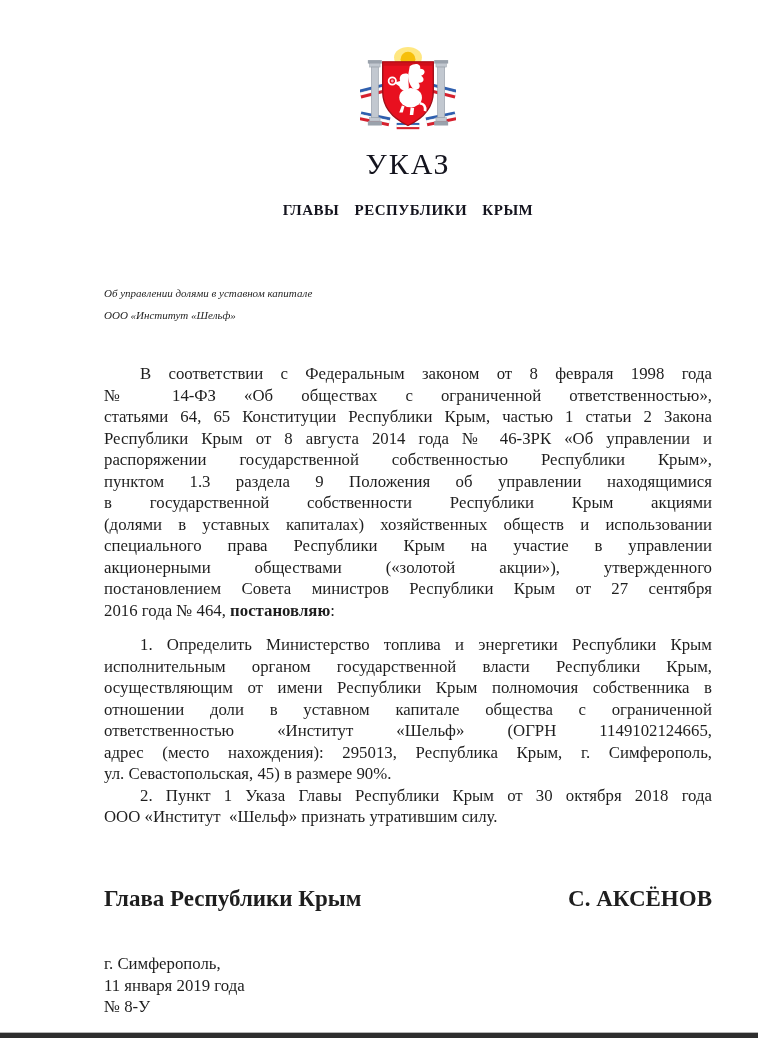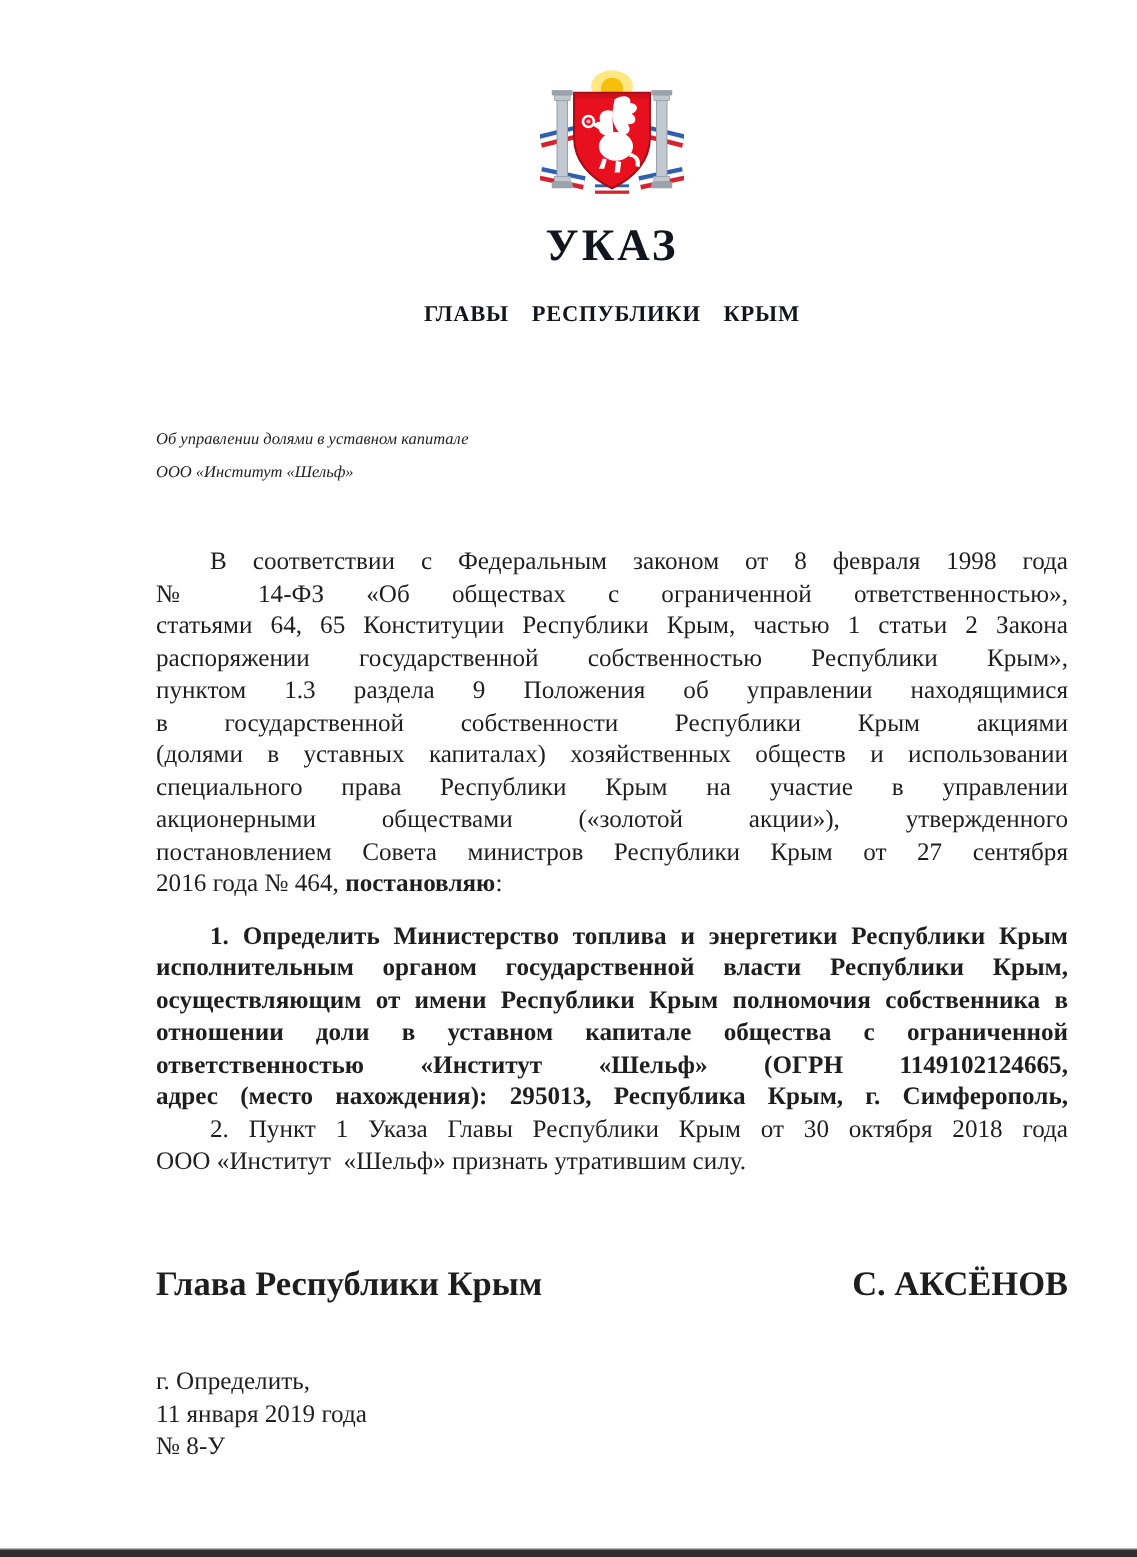--- a/index.html
+++ b/index.html
@@ -2,26 +2,26 @@
 <html><head>
 <meta charset="utf-8">
 <style>
   html,body{margin:0;padding:0;background:#fff;}
   .page{
     position:relative;width:758px;height:1038px;background:#ffffff;
     font-family:"Liberation Serif",serif;color:#1e1e1e;overflow:hidden;margin:0 auto;
   }
   .content{position:absolute;left:104px;top:0;width:608px;}
   .emblem{display:block;margin:38px auto 0;width:96px;height:100px;}
-  .title1{margin-top:10px;text-align:center;font-size:30px;line-height:32px;font-weight:bold;color:#14141e;letter-spacing:2px;}
+  .title1{margin-top:10px;text-align:center;font-size:30px;line-height:32px;font-weight:normal;color:#14141e;letter-spacing:2px;}
   .title2{margin-top:18px;text-align:center;font-size:15px;line-height:24px;font-weight:bold;color:#14141e;word-spacing:11px;letter-spacing:.5px;}
   .subject{margin-top:61px;font-style:italic;font-size:11px;line-height:21.5px;}
   .para{font-size:16.8px;line-height:21.5px;}
   .p1{margin-top:37px;}
-  .p2{margin-top:13px;font-weight:bold;}
+  .p2{margin-top:13px;}
   .p3{margin-top:0;}
   .jline{text-align:justify;text-align-last:justify;-moz-text-align-last:justify;}
   .jline.last{text-align-last:left;-moz-text-align-last:left;}
   .indent{text-indent:36px;}
   .sig-row{margin-top:60px;display:flex;justify-content:space-between;font-weight:bold;font-size:23px;line-height:21.5px;}
   .footer{margin-top:44px;font-size:16.8px;line-height:21.5px;}
   .bottom-bar{position:absolute;left:0;bottom:0;width:758px;height:5px;background:#2e2e2e;border-top:1px solid #b5b5b5;}
 </style>
 </head>
 <body>
@@ -96,55 +96,57 @@
     <div class="subject">
       <div>Об управлении долями в уставном капитале</div>
       <div>ООО «Институт «Шельф»</div>
     </div>
 
     <div class="para p1">
       <div>
           <div class="jline indent">В соответствии с Федеральным законом от 8 февраля 1998 года</div>
           <div class="jline">№ 14-ФЗ «Об обществах с ограниченной ответственностью»,</div>
           <div class="jline">статьями 64, 65 Конституции Республики Крым, частью 1 статьи 2 Закона</div>
+          <div class="jline">Республики Крым от 8 августа 2014 года № 46-ЗРК «Об управлении и</div>
           <div class="jline">распоряжении государственной собственностью Республики Крым»,</div>
           <div class="jline">пунктом 1.3 раздела 9 Положения об управлении находящимися</div>
           <div class="jline">в государственной собственности Республики Крым акциями</div>
           <div class="jline">(долями в уставных капиталах) хозяйственных обществ и использовании</div>
           <div class="jline">специального права Республики Крым на участие в управлении</div>
           <div class="jline">акционерными обществами («золотой акции»), утвержденного</div>
           <div class="jline">постановлением Совета министров Республики Крым от 27 сентября</div>
         </div>
       <div class="jline last"><span>2016 года № 464, </span><b>постановляю</b><span>:</span></div>
     </div>
 
     <div class="para p2">
       <div>
           <div class="jline indent">1. Определить Министерство топлива и энергетики Республики Крым</div>
           <div class="jline">исполнительным органом государственной власти Республики Крым,</div>
           <div class="jline">осуществляющим от имени Республики Крым полномочия собственника в</div>
           <div class="jline">отношении доли в уставном капитале общества с ограниченной</div>
           <div class="jline">ответственностью «Институт «Шельф» (ОГРН 1149102124665,</div>
           <div class="jline">адрес (место нахождения): 295013, Республика Крым, г. Симферополь,</div>
         </div>
+      <div class="jline last">ул. Севастопольская, 45) в размере 90%.</div>
     </div>
 
     <div class="para p3">
       <div>
           <div class="jline indent">2. Пункт 1 Указа Главы Республики Крым от 30 октября 2018 года</div>
         </div>
       <div class="jline last">ООО «Институт&nbsp; «Шельф» признать утратившим силу.</div>
     </div>
 
     <div class="sig-row">
       <span>Глава Республики Крым</span>
       <span>С. АКСЁНОВ</span>
     </div>
 
     <div class="footer">
-      <div>г. Определить,</div>
+      <div>г. Симферополь,</div>
       <div>11 января 2019 года</div>
       <div>№ 8-У</div>
     </div>
 
   </div>
   <div class="bottom-bar"></div>
 </div>
 
 </body></html>

